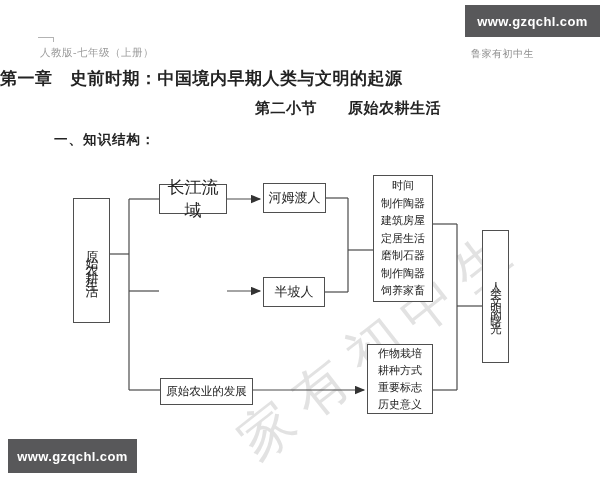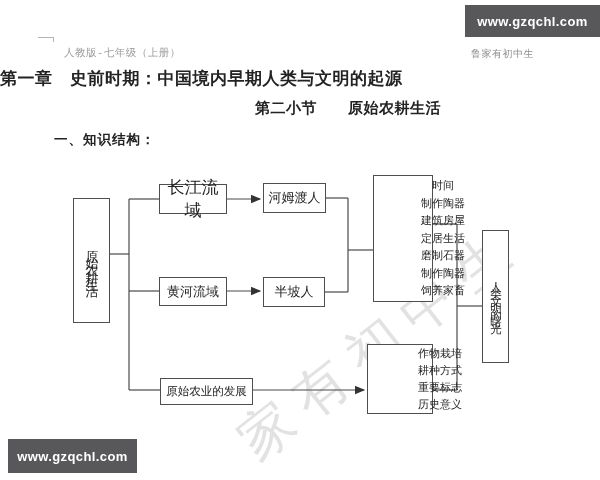--- a/index.html
+++ b/index.html
@@ -14,22 +14,22 @@
     font-size:13px; letter-spacing:.4px;
     display:flex; align-items:center; justify-content:center; z-index:5;
   }
   .banner-top    { left:465px; top:5px;   width:135px; height:32px; }
   .banner-bottom { left:8px;   top:439px; width:129px; height:34px; }
   .corner-mark {
     position:absolute; left:38px; top:37px; width:15px; height:4px;
     border-top:1.5px solid #b3b3b3; border-right:1.5px solid #b3b3b3; z-index:4;
   }
   .edition {
-    position:absolute; left:64px; top:46px; font-size:10.5px; color:#9b9b9b;
-    font-family:Liberation Mono, monospace; letter-spacing:.5px;
+    position:absolute; left:40px; top:46px; font-size:10.5px; color:#9b9b9b;
+    font-family:Liberation Serif, serif; letter-spacing:.5px;
   }
   .account {
     position:absolute; left:471px; top:47px; font-size:10px; color:#8e8e8e;
     font-family:"Liberation Sans","DejaVu Sans",sans-serif; letter-spacing:.5px;
   }
   .doc-title {
     position:absolute; top:67px; left:0; width:100%; text-align:left;
     font-size:17px; font-weight:bold; letter-spacing:.5px;
   }
   .doc-subtitle {
@@ -50,21 +50,21 @@
   .node {
     position:absolute; box-sizing:border-box; border:1px solid #4f4f4f;
     background:#fff; z-index:3; text-align:center; color:#232323;
   }
   .hnode { display:flex; align-items:center; justify-content:center; }
   .vnode {
     display:flex; align-items:center; justify-content:center;
     writing-mode:vertical-rl; text-orientation:upright;
   }
   .mnode { display:flex; flex-direction:column; justify-content:center; }
-  .mnode div { width:100%;margin-left:40px; }
+  .mnode div { width:100%; }
   .n-root      { left:73px;  top:198px; width:37px; height:125px; font-size:13px;   letter-spacing:7px; }
   .n-changjiang{ left:159px; top:184px; width:68px; height:30px;  font-size:17px; }
   .n-hemudu    { left:263px; top:183px; width:63px; height:30px;  font-size:13px; }
   .n-huanghe   { left:159px; top:277px; width:68px; height:29px;  font-size:13px; }
   .n-banpo     { left:263px; top:277px; width:62px; height:30px;  font-size:13px; }
   .n-features  { left:373px; top:175px; width:60px; height:127px; font-size:11px; line-height:17.6px; border-width:1.5px; }
   .n-nongye    { left:160px; top:378px; width:93px; height:27px;  font-size:11.5px; }
   .n-zuowu     { left:367px; top:344px; width:66px; height:70px;  font-size:11px; line-height:17px;justify-content:flex-end; }
   .n-outcome   { left:482px; top:230px; width:27px; height:133px; font-size:11.5px; letter-spacing:7px; }
 </style>
@@ -112,21 +112,20 @@
       <path d="M253,390 H364" marker-end="url(#arrow)"></path>
     </g>
   </svg>
 
   <div class="node vnode n-root">原始农耕生活</div>
 
   <div class="node hnode n-changjiang">长江流域</div>
 
   <div class="node hnode n-hemudu">河姆渡人</div>
 
-  <div class="node hnode n-huanghe">黄河流域</div>
 
   <div class="node hnode n-banpo">半坡人</div>
 
   <div class="node mnode n-features">
     <div>时间</div>
     <div>制作陶器</div>
     <div>建筑房屋</div>
     <div>定居生活</div>
     <div>磨制石器</div>
     <div>制作陶器</div>

